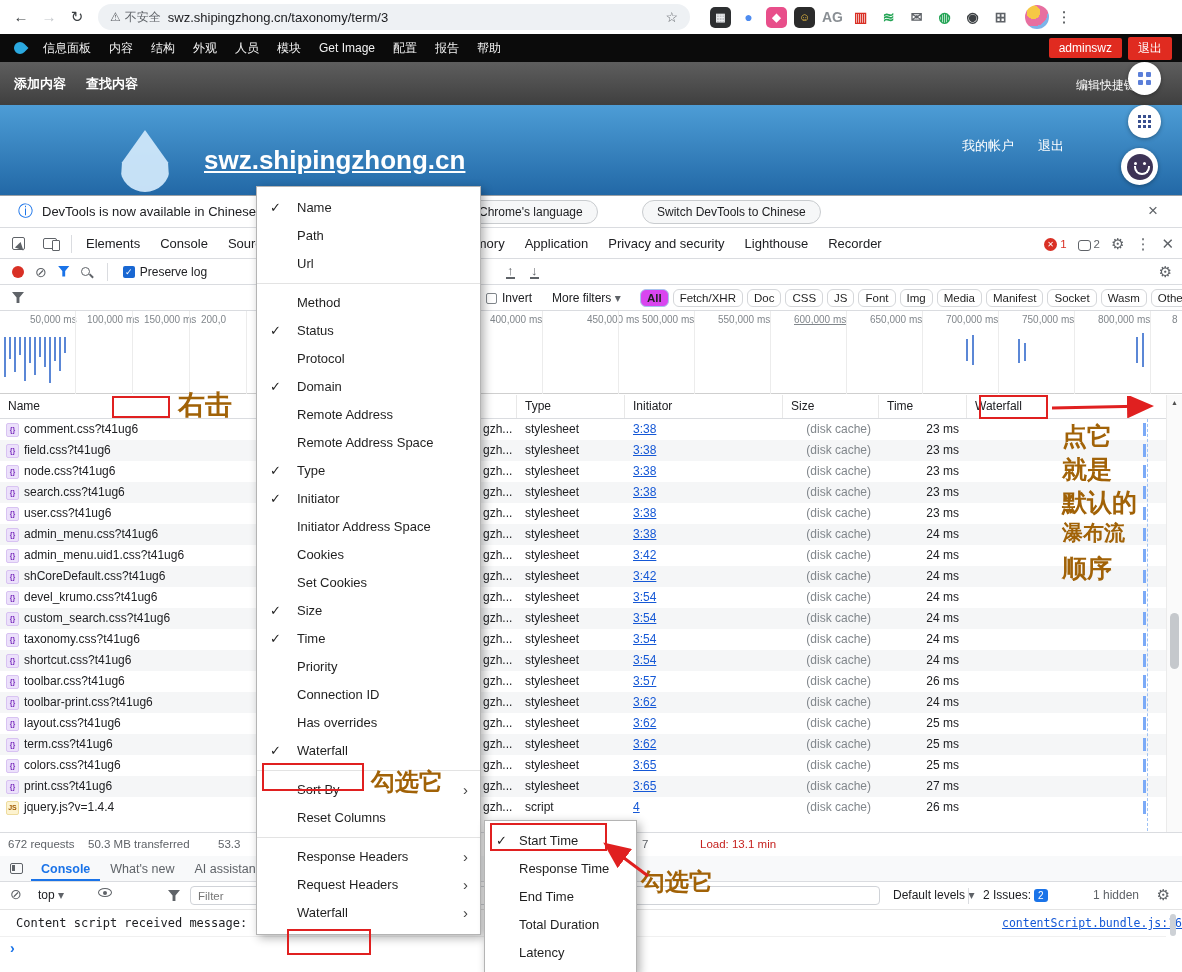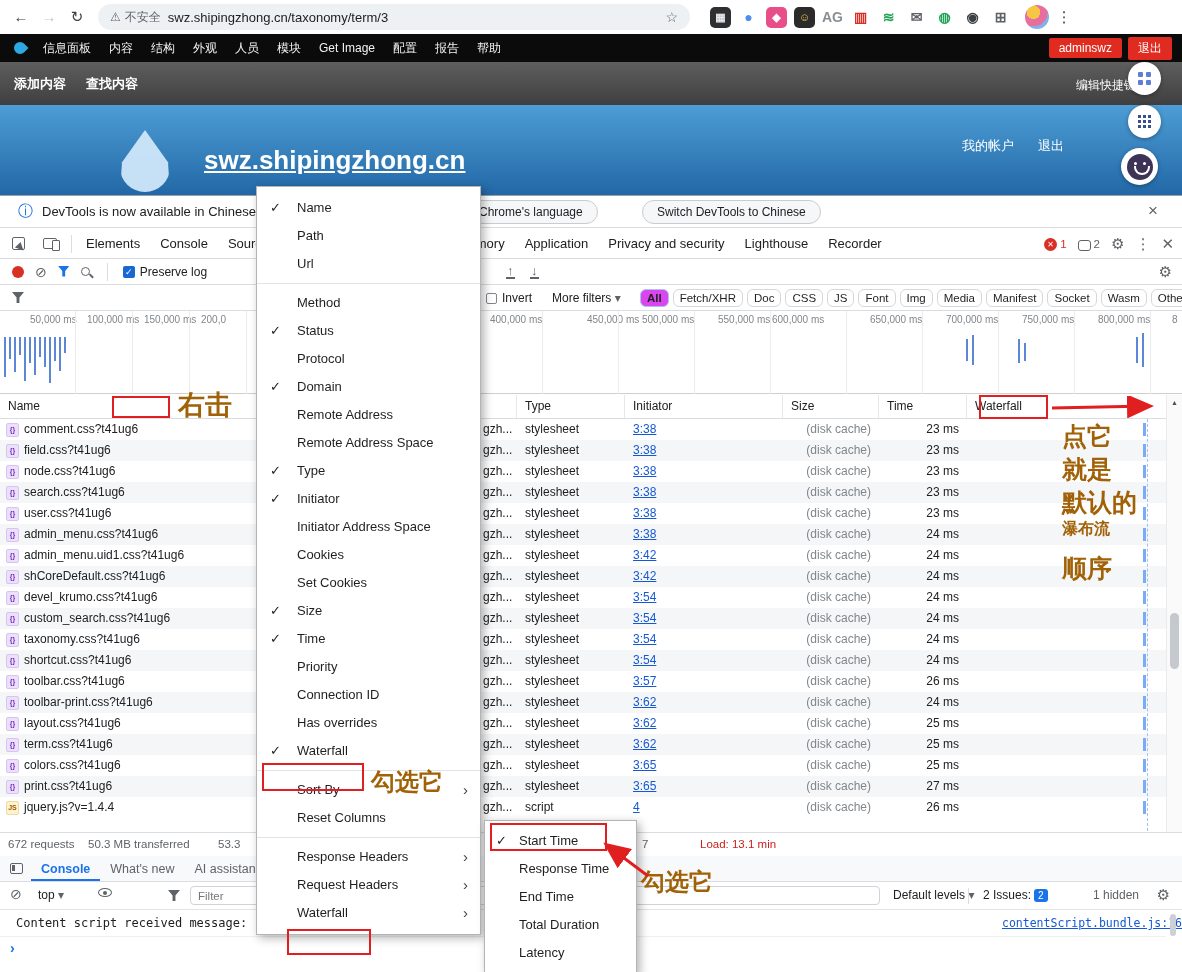--- a/index.html
+++ b/index.html
@@ -300,21 +300,21 @@
 
   <div class="dt-row" id="overview">
       <span class="ov-lab" style="left: 30px;">50,000 ms</span>
       <span class="ov-lab" style="left: 87px;">100,000 ms</span>
       <span class="ov-lab" style="left: 144px;">150,000 ms</span>
       <span class="ov-lab" style="left: 201px;">200,0</span>
       <span class="ov-lab" style="left: 490px;">400,000 ms</span>
       <span class="ov-lab" style="left: 566px; margin-left: 21px;">450,000 ms</span>
       <span class="ov-lab" style="left: 642px;">500,000 ms</span>
       <span class="ov-lab" style="left: 718px;">550,000 ms</span>
-      <span class="ov-lab" style="left: 772px;">600,000 ms</span>
+      <span class="ov-lab" style="left: 794px; text-decoration: underline;">600,000 ms</span>
       <span class="ov-lab" style="left: 870px;">650,000 ms</span>
       <span class="ov-lab" style="left: 946px;">700,000 ms</span>
       <span class="ov-lab" style="left: 1022px;">750,000 ms</span>
       <span class="ov-lab" style="left: 1098px;">800,000 ms</span>
       <span class="ov-lab" style="left: 1172px;">8</span>
       <span class="ov-grid" style="left: 75px;"></span>
       <span class="ov-grid" style="left: 132px;"></span>
       <span class="ov-grid" style="left: 189px;"></span>
       <span class="ov-grid" style="left: 246px;"></span>
       <span class="ov-grid" style="left: 542px;"></span>
@@ -718,21 +718,21 @@
         <marker id="ah1" markerWidth="9" markerHeight="8" refX="7" refY="4" orient="auto">
           <path d="M0,0 L9,4 L0,8 z" fill="#e02020"></path>
         </marker>
       </defs>
     <line x1="4" y1="12" x2="100" y2="10" stroke="#e02020" stroke-width="3" marker-end="url(#ah1)"></line>
   </svg>
   <div id="note-lines">
       <div class="ann" style="left: 1062px; top: 420px; font-size: 25px;">点它</div>
       <div class="ann" style="left: 1062px; top: 453px; font-size: 25px;">就是</div>
       <div class="ann" style="left: 1062px; top: 486px; font-size: 25px;">默认的</div>
-      <div class="ann" style="left: 1062px; top: 519px; font-size: 16px;">瀑布流</div>
+      <div class="ann" style="left: 1062px; top: 519px; font-size: 21px;">瀑布流</div>
       <div class="ann" style="left: 1062px; top: 552px; font-size: 25px;">顺序</div>
     </div>
 
   <div class="ann-box" style="left:262px;top:763px;width:102px;height:28px"></div>
   <div class="ann" style="left:371px;top:766px;font-size:24px">勾选它</div>
 
   <div class="ann-box" style="left:287px;top:929px;width:84px;height:26px"></div>
 
   <div class="ann-box" style="left:490px;top:823px;width:117px;height:28px"></div>
   <div class="ann" style="left:641px;top:866px;font-size:24px">勾选它</div>

